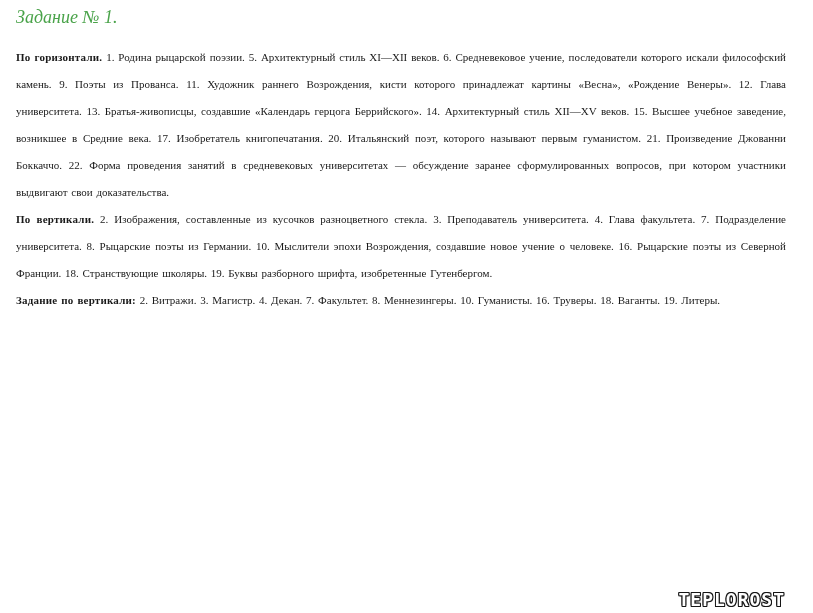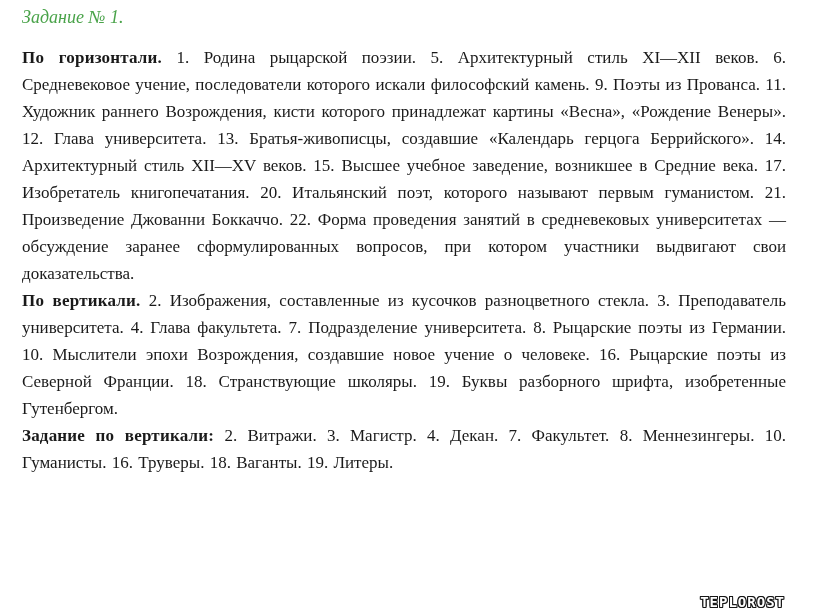--- a/index.html
+++ b/index.html
@@ -12,58 +12,58 @@
     height: 613px;
     overflow: hidden;
     font-family: "Liberation Serif", serif;
     color: #1a1a1a;
   }
   .doc {
     position: relative;
     box-sizing: border-box;
     width: 790px;
     height: 613px;
-    padding: 6px 4px 0 22px;
+    padding: 6px 4px 0 16px;
     background: #ffffff;
   }
   .task-title {
     font-style: italic;
     font-size: 18px;
     line-height: 22px;
     color: #4aa34a;
     margin: 0;
   }
   .instruction {
     font-size: 17px;
     line-height: 20px;
     margin: 22px 0 0 0;
   }
   .para {
-    font-size: 17px;
+    font-size: 11px;
     line-height: 27px;
     text-align: justify;
     margin: 0;
     word-spacing: 1px;
   }
   .para.first {
     margin-top: 16px;
   }
   .para.answers-gap {
     margin-top: 19px;
   }
   .para b {
     letter-spacing: 0.2px;
   }
   .watermark {
     position: absolute;
     right: 5px;
     bottom: 3px;
     font-family: "DejaVu Sans Mono", monospace;
     font-weight: bold;
-    font-size: 14px;
+    font-size: 18px;
     letter-spacing: 1px;
     color: #ffffff;
     text-shadow:
       -1px -1px 0 #161616, 1px -1px 0 #161616,
       -1px  1px 0 #161616, 1px  1px 0 #161616,
        0   -1px 0 #161616, 0    1px 0 #161616,
       -1px  0   0 #161616, 1px  0   0 #161616;
   }
 </style>
 </head>

